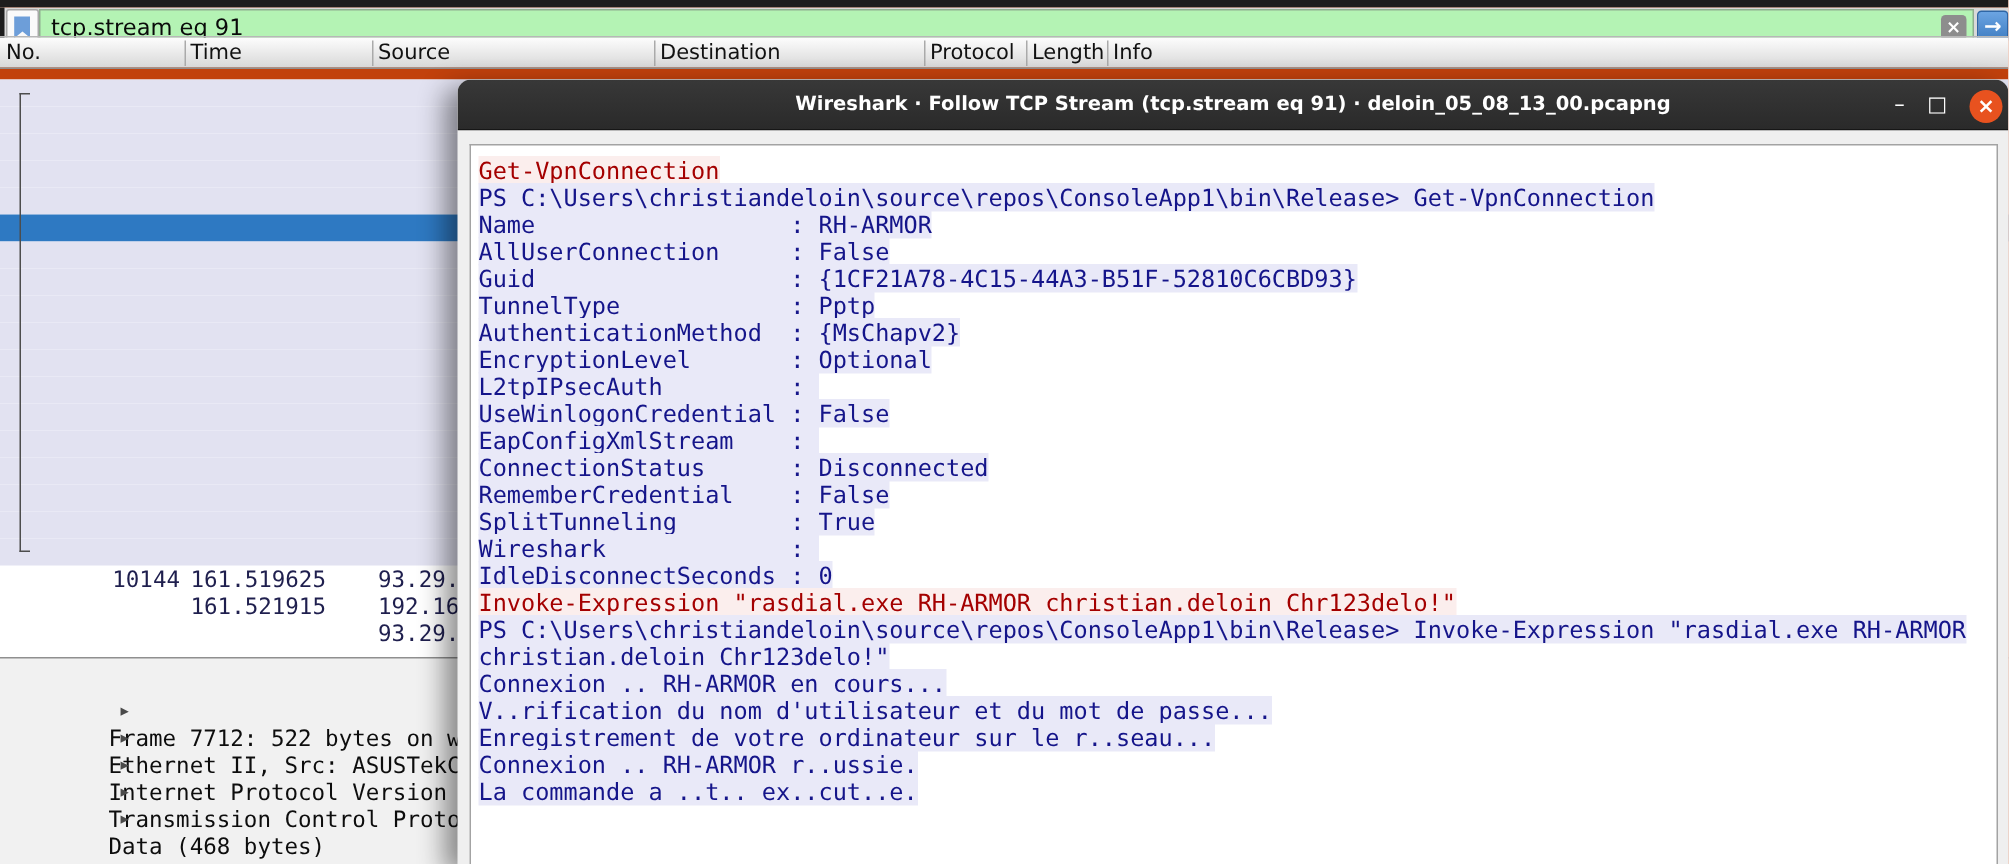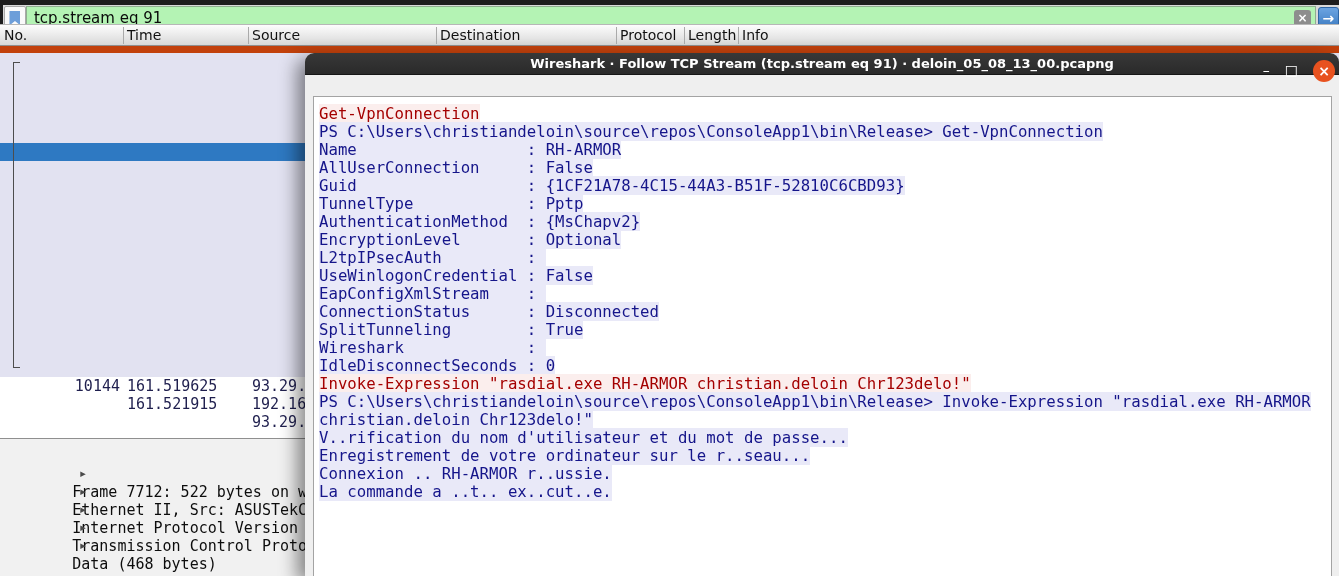--- a/index.html
+++ b/index.html
@@ -85,21 +85,21 @@
   .detail-arrow { display:inline-block; width:14px; margin-left:8px; color:#4a4a4a; font-size:11px;
     font-family:"DejaVu Sans", sans-serif; }
 
   
   .dialog {
     position:absolute; left:305px; top:53px; width:1034px; height:523px;
     background:#efefef; border-radius:9px 9px 0 0;
     box-shadow:-8px 6px 18px rgba(0,0,0,0.45);
   }
   .titlebar {
-    position:relative; height:22px; background:linear-gradient(#383838,#2a2a2a);
+    position:relative; height:34px; background:linear-gradient(#383838,#2a2a2a);
     border-radius:9px 9px 0 0; border-bottom:1px solid #161616;
     display:flex; align-items:center; justify-content:center;text-align:right;
   }
   .title-text {
     color:#ffffff; font-family:"DejaVu Sans", "Liberation Sans", sans-serif;
     font-size:13px; font-weight:bold; white-space:nowrap;
   }
   .win-controls {
     position:absolute; right:4px; top:0; height:35px;
     display:flex; align-items:center; gap:15px;
@@ -292,26 +292,28 @@
         <div class="sline server"><span>Name                  : RH-ARMOR</span></div>
         <div class="sline server"><span>AllUserConnection     : False</span></div>
         <div class="sline server"><span>Guid                  : {1CF21A78-4C15-44A3-B51F-52810C6CBD93}</span></div>
         <div class="sline server"><span>TunnelType            : Pptp</span></div>
         <div class="sline server"><span>AuthenticationMethod  : {MsChapv2}</span></div>
         <div class="sline server"><span>EncryptionLevel       : Optional</span></div>
         <div class="sline server"><span>L2tpIPsecAuth         : </span></div>
         <div class="sline server"><span>UseWinlogonCredential : False</span></div>
         <div class="sline server"><span>EapConfigXmlStream    : </span></div>
         <div class="sline server"><span>ConnectionStatus      : Disconnected</span></div>
+        <div class="sline server"><span>RememberCredential    : False</span></div>
         <div class="sline server"><span>SplitTunneling        : True</span></div>
         <div class="sline server"><span>Wireshark             : </span></div>
         <div class="sline server"><span>IdleDisconnectSeconds : 0</span></div>
         <div class="sline client"><span>Invoke-Expression "rasdial.exe RH-ARMOR christian.deloin Chr123delo!"</span></div>
         <div class="sline server"><span>PS C:\Users\christiandeloin\source\repos\ConsoleApp1\bin\Release&gt; Invoke-Expression "rasdial.exe RH-ARMOR</span></div>
         <div class="sline server"><span>christian.deloin Chr123delo!"</span></div>
+        <div class="sline server"><span>Connexion .. RH-ARMOR en cours...</span></div>
         <div class="sline server"><span>V..rification du nom d'utilisateur et du mot de passe...</span></div>
         <div class="sline server"><span>Enregistrement de votre ordinateur sur le r..seau...</span></div>
         <div class="sline server"><span>Connexion .. RH-ARMOR r..ussie.</span></div>
         <div class="sline server"><span>La commande a ..t.. ex..cut..e.</span></div>
       </div>
   </div>
 
 </div>
 
 </body></html>

